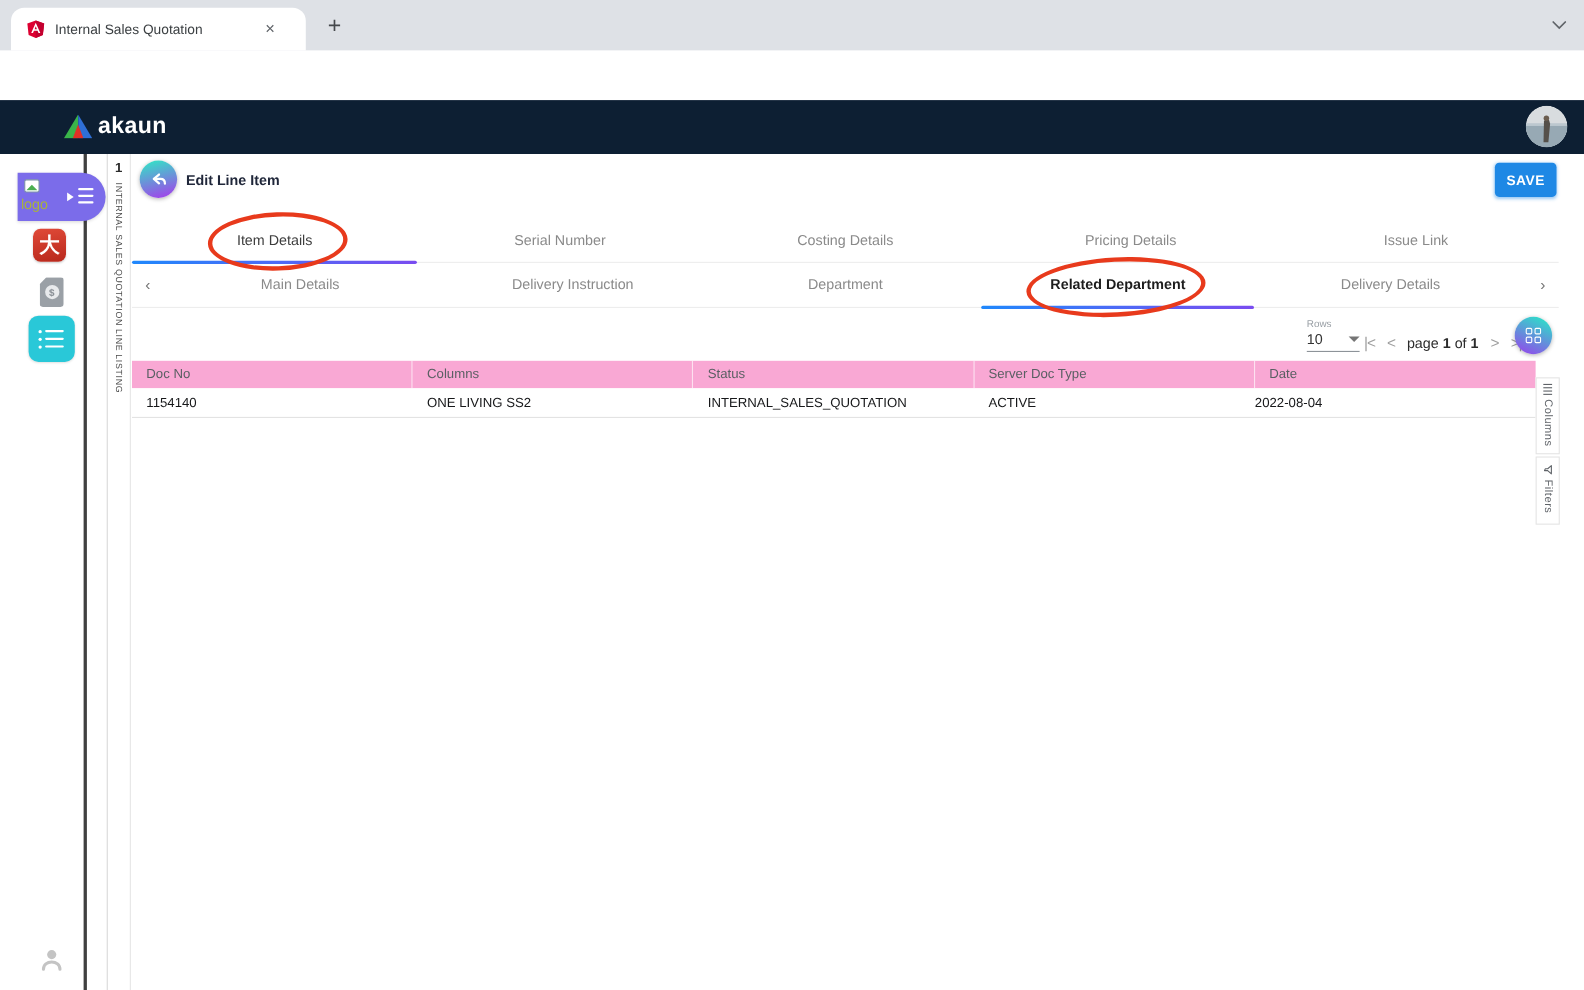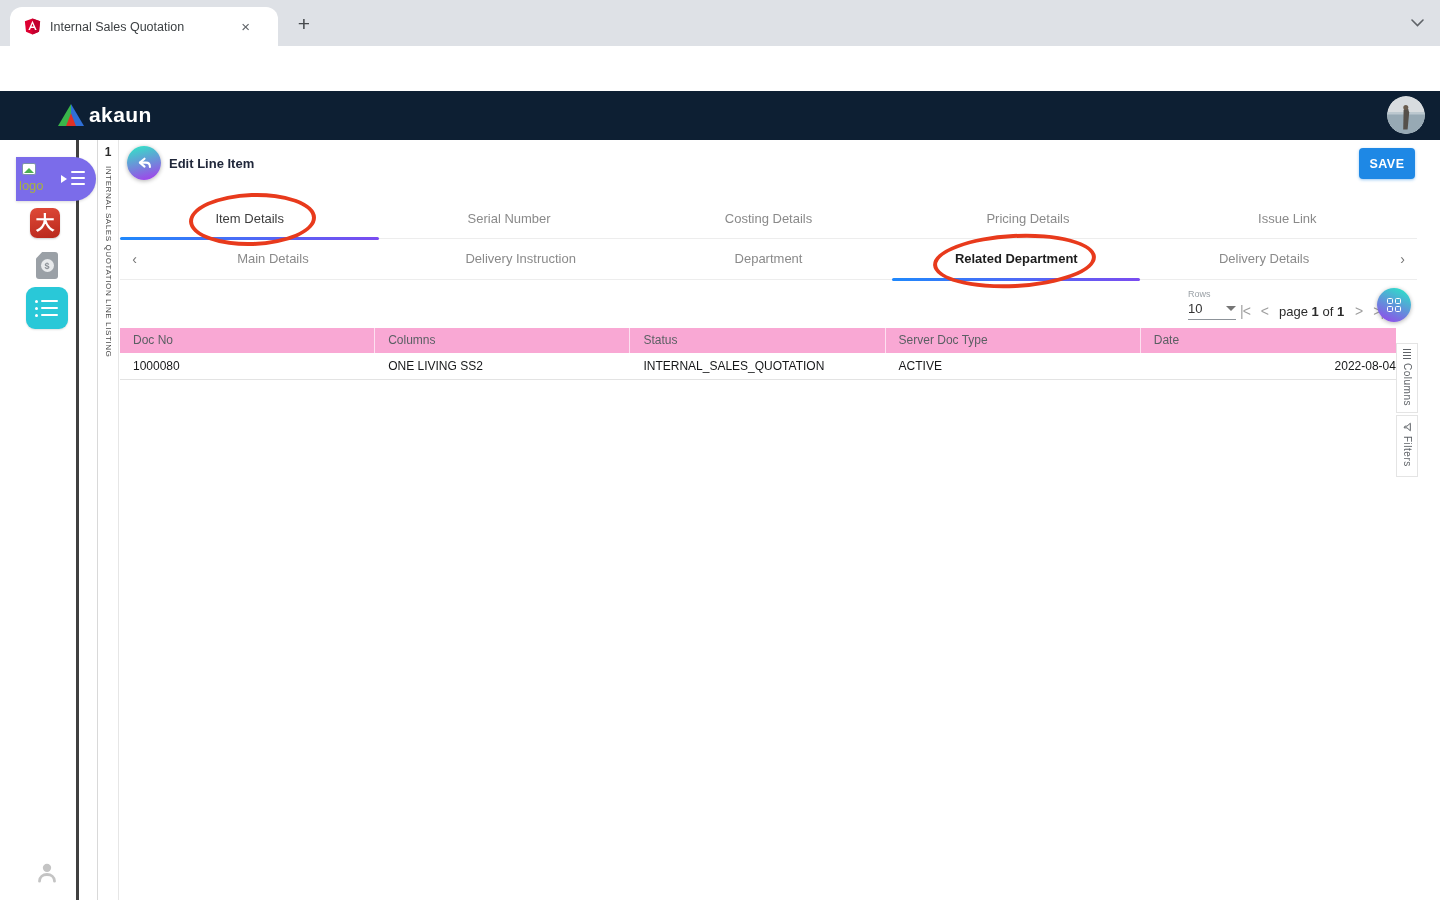--- a/index.html
+++ b/index.html
@@ -94,21 +94,21 @@
   .grid-glyph { display:grid; grid-template-columns:6px 6px; grid-template-rows:6px 6px; gap:2.5px; }
   .grid-glyph i { border:1.6px solid #fff; border-radius:1.5px; display:block; }
 
   
   .dtable { position:absolute; left:120px; top:328px; width:1276px; }
   .thead { display:flex; height:25px; background:#f9a8d4; }
   .th { width:20%; font-size:12px; color:#5a5f63; line-height:25px; padding-left:13px; border-right:1px solid rgba(255,255,255,.65); overflow:hidden; }
   .th:last-child { border-right:none; }
   .tr { display:flex; height:27px; border-bottom:1px solid #e3e3e3; background:#fff; cursor:pointer; }
   .td { width:20%; font-size:12px; color:#17181a; line-height:26px; padding-left:13px; white-space:nowrap; overflow:hidden; }
-  .td.c4 { text-align:right; padding-left:0; }
+  .td.c4 { text-align:left; padding-left:0; }
 
   
   .side-box { position:absolute; left:1396px; width:22px; background:#fff; border:1px solid #e4e4e4; display:flex; flex-direction:column; align-items:center; cursor:pointer; }
   .side-box.columns { top:343px; height:70px; }
   .side-box.filters { top:415px; height:62px; }
   .colbars { margin-top:5px; display:flex; flex-direction:column; gap:1.6px; }
   .colbars i { width:8px; height:1.4px; background:#5f6368; display:block; }
   .side-lbl { margin-top:4px; writing-mode:vertical-rl; font-size:10px; color:#5f6368; letter-spacing:.5px; }
   .funnel { margin-top:6px; transform:rotate(90deg); }
 
@@ -297,21 +297,21 @@
   <div class="dtable">
     <div class="thead">
         <div class="th">Doc No</div>
         <div class="th">Columns</div>
         <div class="th">Status</div>
         <div class="th">Server Doc Type</div>
         <div class="th">Date</div>
       </div>
     <div class="tbody">
         <div class="tr">
-          <div class="td c0">1000080</div>
+          <div class="td c0">1154140</div>
           <div class="td c1">ONE LIVING SS2</div>
           <div class="td c2">INTERNAL_SALES_QUOTATION</div>
           <div class="td c3">ACTIVE</div>
           <div class="td c4">2022-08-04</div>
         </div>
       </div>
   </div>
 
   <div class="side-box columns">
     <span class="colbars">

